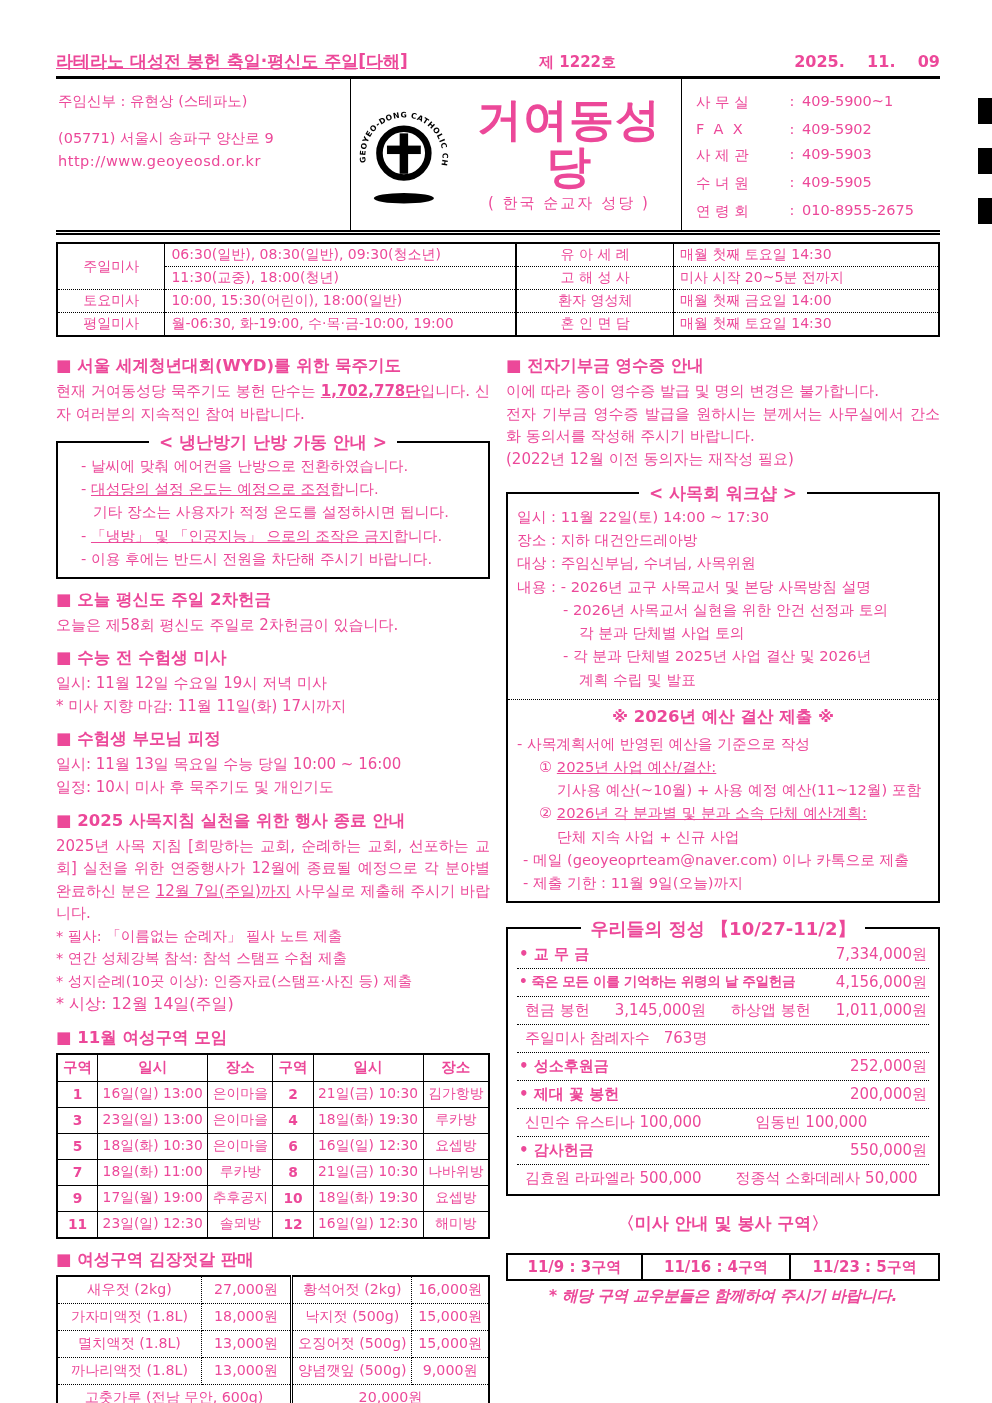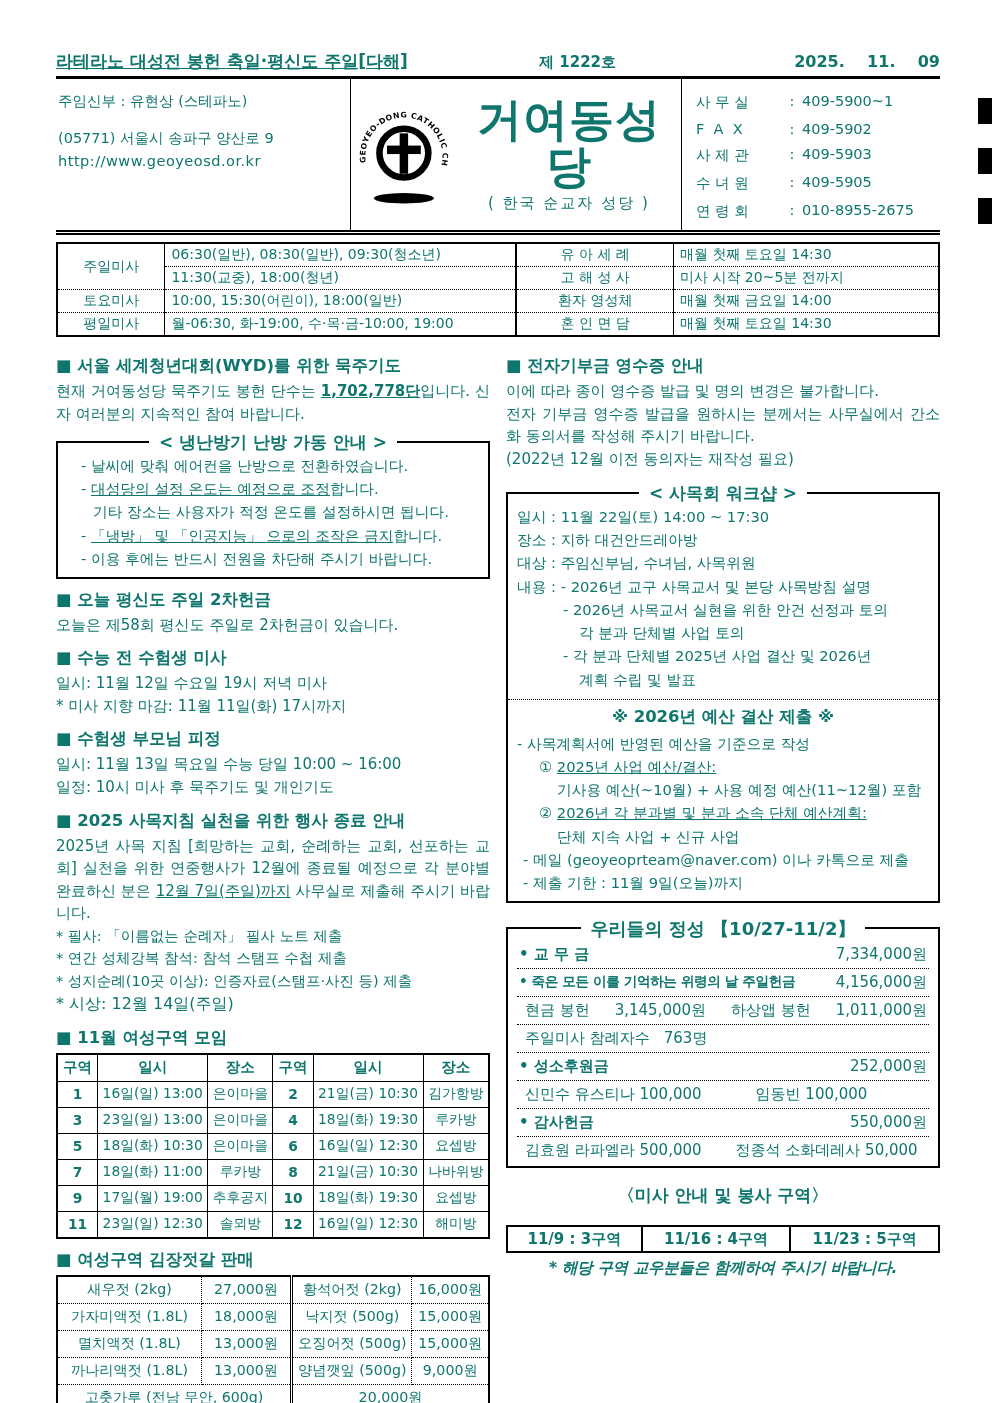--- a/index.html
+++ b/index.html
@@ -1,16 +1,16 @@
 <!DOCTYPE html>
 <html><head>
 <meta charset="utf-8">
 <style>
   html,body{margin:0;padding:0;background:#888;}
-  .page{position:relative;width:992px;height:1403px;background:#ffffff;color:#0f766e;
+  .page{position:relative;width:992px;height:1403px;background:#ffffff;color:#ec4899;
         font-family:"DejaVu Sans","Liberation Sans",sans-serif;overflow:hidden;}
   .content{position:absolute;left:56px;top:50px;width:884px;}
 
   
   .masthead{display:flex;align-items:baseline;border-bottom:3px solid #000;padding-bottom:3px;}
   .mast-title{font-weight:bold;font-size:17px;text-decoration:underline;width:46%;}
   .mast-issue{font-weight:bold;font-size:15px;width:26%;text-align:center;}
   .mast-date{font-weight:bold;font-size:16px;flex:1;text-align:right;white-space:pre;}
 
   
@@ -363,20 +363,24 @@
             <span>1,011,000원</span>
           </div>
           <div class="jrow detail" style="gap:14px;">
             <span>주일미사 참례자수</span>
             <span>763명</span>
           </div>
           <div class="jrow">
             <span class="bl">• 성소후원금</span>
             <span>252,000원</span>
           </div>
+          <div class="jrow">
+            <span class="bl">• 제대 꽃 봉헌</span>
+            <span>200,000원</span>
+          </div>
           <div class="jrow detail">
             <span>신민수 유스티나 100,000</span>
             <span>임동빈 100,000</span>
           </div>
           <div class="jrow">
             <span class="bl">• 감사헌금</span>
             <span>550,000원</span>
           </div>
           <div class="jrow detail" style="gap:34px;">
             <span>김효원 라파엘라 500,000</span>

